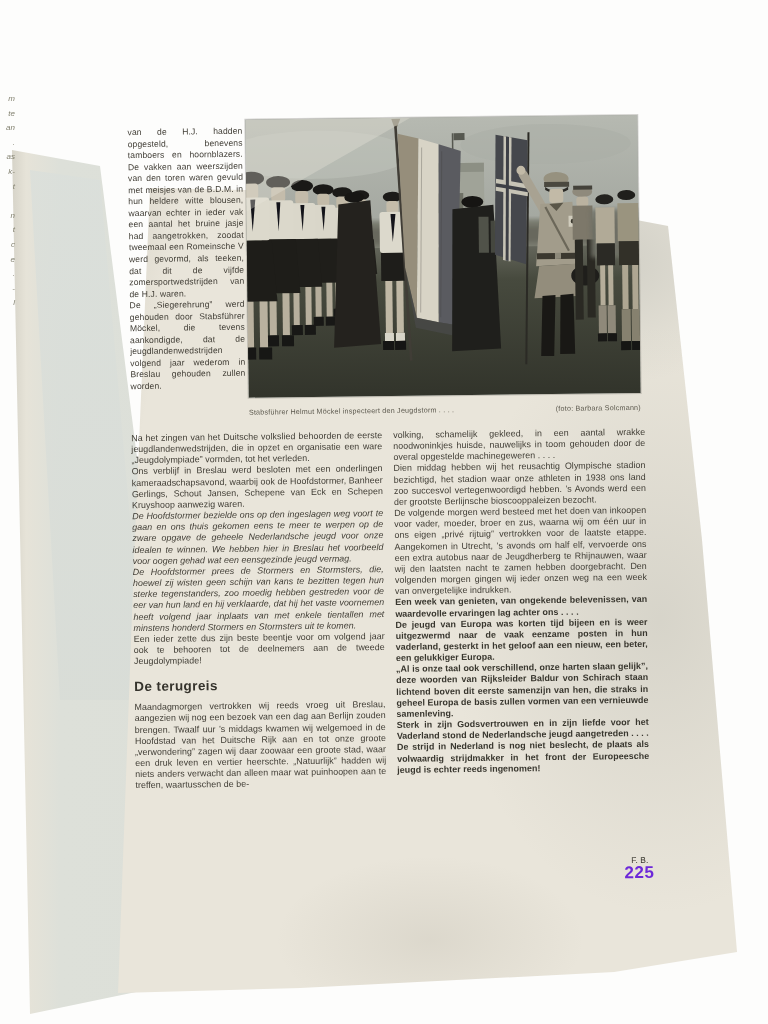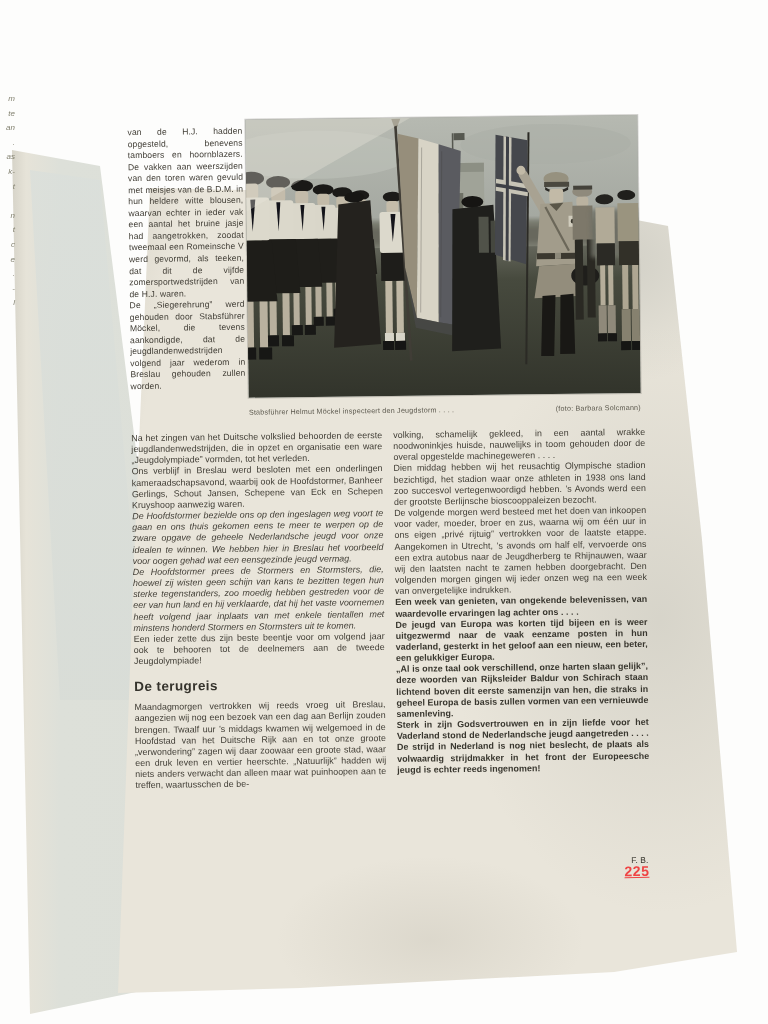--- a/index.html
+++ b/index.html
@@ -47,21 +47,21 @@
   .photo svg{display:block;}
 
   .caption-row{position:absolute;left:122px;top:298px;width:392px;display:flex;justify-content:space-between;
     font-size:7.2px;color:#5c594e;letter-spacing:.2px;}
 
   .columns{position:absolute;left:4px;top:322px;width:514px;display:flex;gap:11px;
     font-size:8.9px;line-height:11.15px;text-align:justify;letter-spacing:.05px;}
   .col-left{width:251px;}
   .col-right{width:252px;position:relative;}
   .signature{position:absolute;right:2px;top:428px;font-weight:normal;font-size:8.5px;color:#38362e;}
-  .page-num{position:absolute;left:492px;top:758px;font-weight:bold;font-size:14px;color:#ef4444;letter-spacing:.5px;text-decoration:underline;}
+  .page-num{position:absolute;left:492px;top:758px;font-weight:bold;font-size:17px;color:#6d28d9;letter-spacing:.5px;}
 </style>
 </head>
 <body>
 
 <div class="stage">
 
   <div class="prev-page"></div>
   <div class="prev-page-tint"></div>
 
   <div class="margin-frags">

